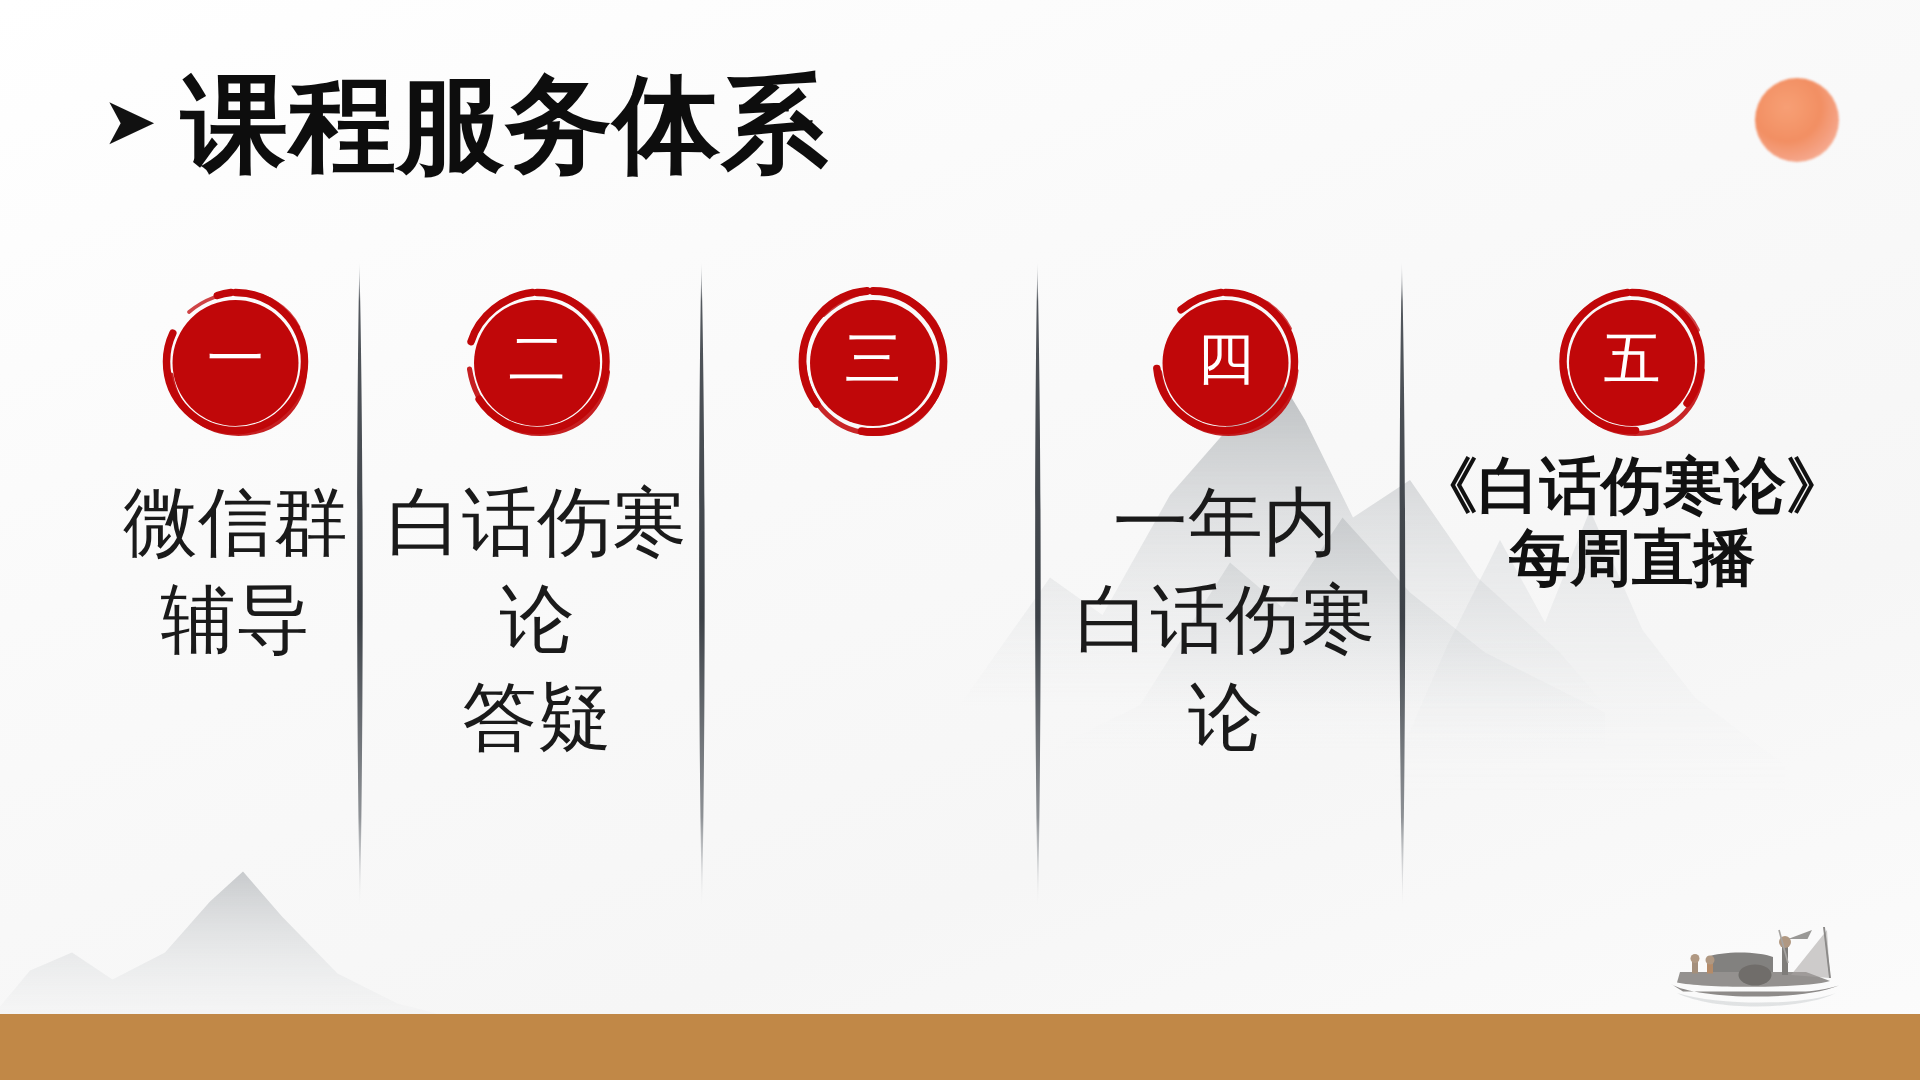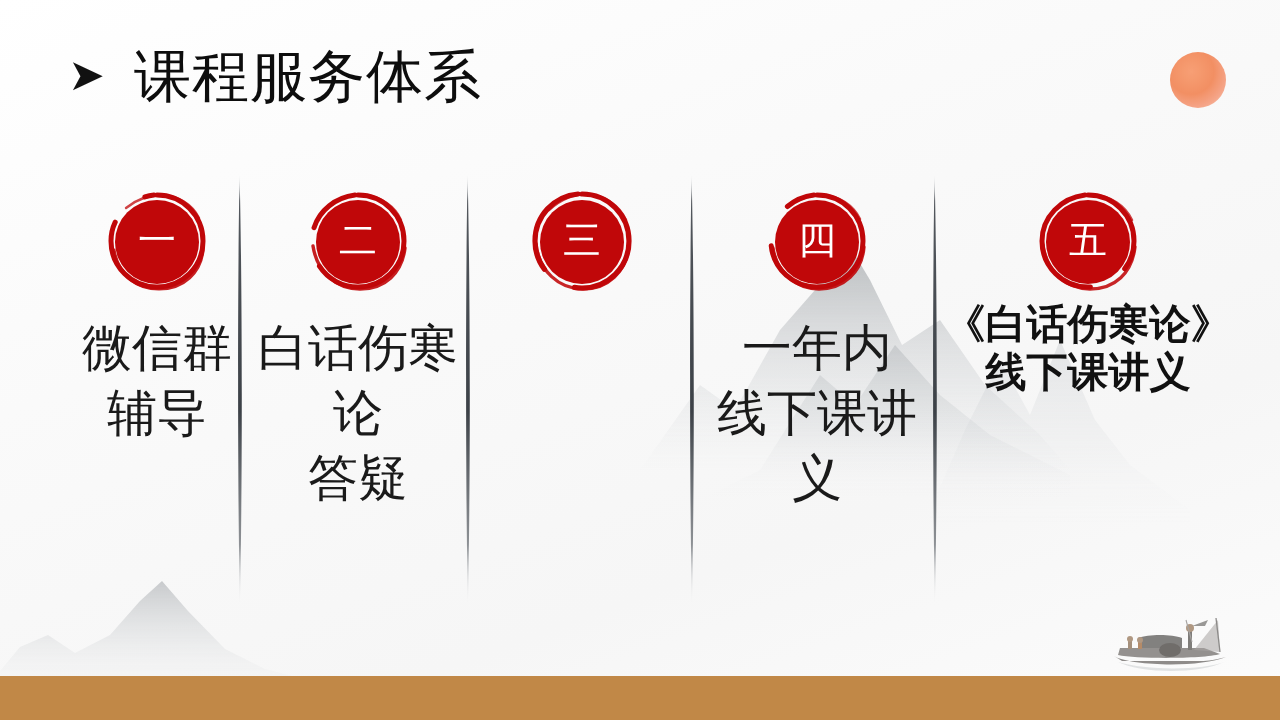--- a/index.html
+++ b/index.html
@@ -98,27 +98,26 @@
     align-items: center;
     gap: 16px;
   }
   .title-bullet {
     font-size: 44px;
     line-height: 1;
     color: #111111;
     transform: translateY(-2px);
   }
   .title-text {
-    font-size: 57px;
-    font-weight: normal;
+    font-size: 71px;
+    font-weight: bold;
     color: #0d0d0d;
     letter-spacing: 1px;
     line-height: 1;
     white-space: nowrap;
-    margin-left: 13px;
   }
 
   
   .columns {
     position: absolute;
     left: 0;
     top: 0;
     width: 1280px;
     height: 720px;
   }
@@ -336,30 +335,30 @@
       <div class="badge">
         <div class="badge-disc"></div>
         <svg class="badge-ring" viewBox="0 0 102 102">
           <path d="M51 5 C76 5 97 25 97 51 C97 77 76 97 51 97 C26 97 5 77 5 51 C5 27 24 8 48 5" fill="none" stroke="#c00709" stroke-width="5" stroke-linecap="round" stroke-dasharray="248 44" stroke-dashoffset="36"></path>
           <path d="M7 58 C11 83 30 99 53 99 C78 99 96 82 98 57" fill="none" stroke="#c00709" stroke-width="3.3" stroke-linecap="round" opacity="0.9"></path>
           <path d="M21 17 C33 8 45 5 57 5 C73 6 87 15 94 29" fill="none" stroke="#c00709" stroke-width="2.5" stroke-linecap="round" opacity="0.74"></path>
         </svg>
         <span class="badge-num">四</span>
       </div>
       <div class="col-label">一年内
-线下课讲义</div>
+白话伤寒论</div>
     </div>
 
     <div class="col" style="left:938px; width:300px;">
       <div class="badge">
         <div class="badge-disc"></div>
         <svg class="badge-ring" viewBox="0 0 102 102">
           <path d="M51 5 C76 5 97 25 97 51 C97 77 76 97 51 97 C26 97 5 77 5 51 C5 27 24 8 48 5" fill="none" stroke="#c00709" stroke-width="5" stroke-linecap="round" stroke-dasharray="252 40" stroke-dashoffset="150"></path>
           <path d="M6 55 C10 82 29 99 53 99 C78 99 95 83 98 57" fill="none" stroke="#c00709" stroke-width="3.3" stroke-linecap="round" opacity="0.88"></path>
           <path d="M19 19 C31 8 44 4 57 5 C73 6 88 15 95 30" fill="none" stroke="#c00709" stroke-width="2.5" stroke-linecap="round" opacity="0.76"></path>
         </svg>
         <span class="badge-num">五</span>
       </div>
-      <div class="col-label strong">《白话伤寒论》线下课讲义</div>
+      <div class="col-label strong">《白话伤寒论》每周直播</div>
     </div>
 
   </div>
 </div>
 
 </body></html>

